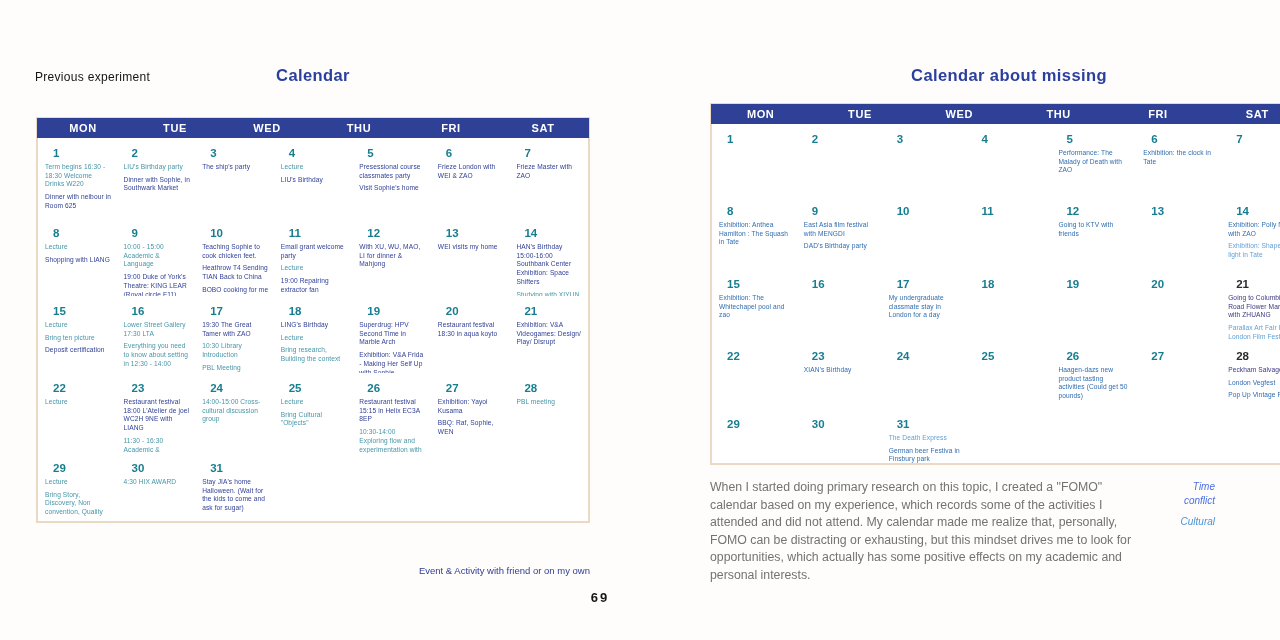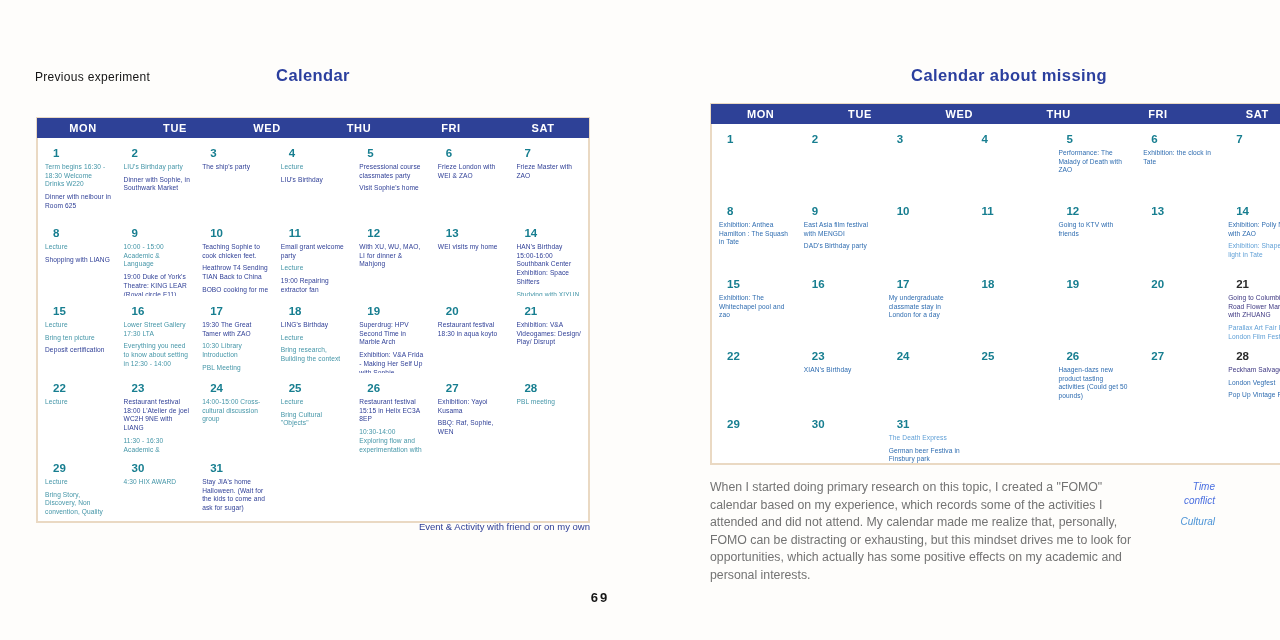--- a/index.html
+++ b/index.html
@@ -35,21 +35,21 @@
   .ev.event{color:var(--event);}
   .ev.missed{color:var(--missed);}
   .ev.overdue{color:var(--overdue);}
   .ev.conflict{color:var(--conflict);}
   .legend{position:absolute;text-align:right;}
   .legend.left-lg{left:300px;top:520px;width:290px;font-size:9.5px;line-height:1.4;}
   .legend.right-lg{left:1130px;top:480px;width:85px;font-size:10px;line-height:1.35;}
   .lg{white-space:pre-line;margin-bottom:4px;}
   .legend.right-lg .lg{margin-bottom:8px;font-style:italic;}
   .lg.course{color:var(--course);}
-  .lg.event{color:var(--event);}
+  .lg.event{color:var(--event);margin-top:44px;}
   .lg.legend-conflict{color:var(--legend-conflict);}
   .lg.legend-overdue{color:var(--legend-overdue);}
   .paragraph{position:absolute;left:710px;top:479px;width:432px;font-size:12.3px;line-height:1.43;color:#737373;}
   .page-num{position:absolute;left:560px;top:590px;width:80px;text-align:center;font-size:13px;letter-spacing:2px;color:#161616;font-weight:600;}
 </style>
 </head>
 <body>
 
 <div class="prev-label">Previous experiment</div>
 

